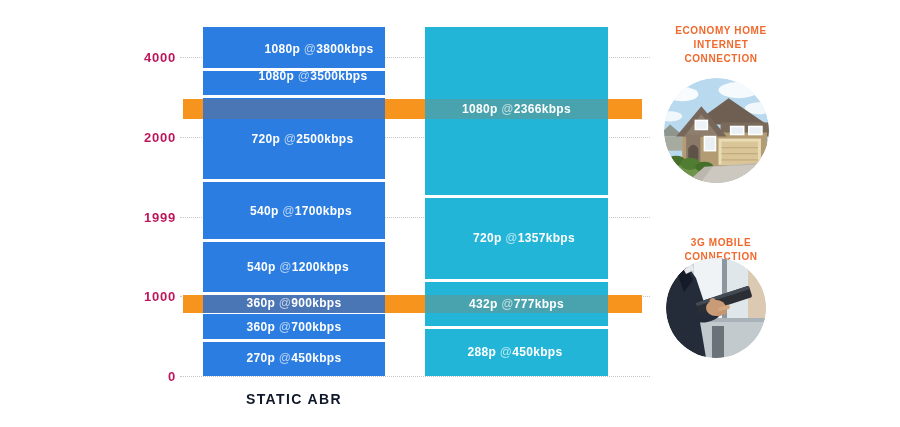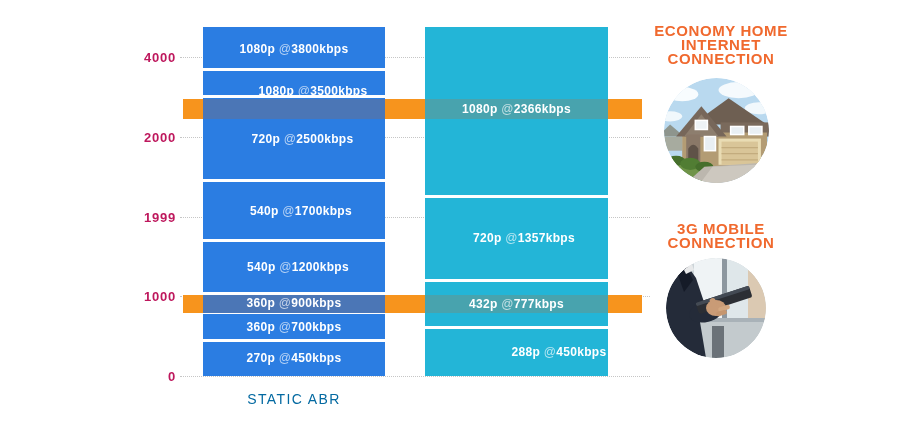--- a/index.html
+++ b/index.html
@@ -14,26 +14,26 @@
   }
   .band-rect{position:absolute;z-index:2;}
   .segment{position:absolute;z-index:3;}
   .band-overlay{position:absolute;z-index:4;}
   .seg-label{
     position:absolute;z-index:5;transform:translateY(-50%);text-align:center;
     color:#ffffff;font-size:12px;font-weight:700;letter-spacing:.3px;white-space:nowrap;
   }
   .seg-label .at-sign{opacity:.65;font-weight:400;}
   .col-label{
-    position:absolute;top:391px;text-align:center;font-size:14px;font-weight:400;
-    color:#0369a1;letter-spacing:1.4px;z-index:2;
+    position:absolute;top:391px;text-align:center;font-size:14px;font-weight:700;
+    color:#0f172a;letter-spacing:1.4px;z-index:2;
   }
   .conn-heading{
     position:absolute;width:160px;text-align:center;white-space:pre-line;
-    color:#f0692e;font-size:15px;font-weight:700;line-height:14px;letter-spacing:.6px;z-index:2;
+    color:#f0692e;font-size:10px;font-weight:700;line-height:14px;letter-spacing:.6px;z-index:2;
   }
   .photo{position:absolute;z-index:2;border-radius:50%;overflow:hidden;}
 </style>
 </head>
 <body>
 
 <div class="canvas">
 
   <div id="grid-layer">
       <div class="gridline" style="left: 180px; width: 470px; top: 376px;"></div>
@@ -73,35 +73,35 @@
       <div class="band-overlay" style="left: 425px; width: 183px; top: 99.2675px; height: 19.9375px; background: rgb(72, 163, 174);"></div>
       <div class="band-overlay" style="left: 425px; width: 183px; top: 295.054px; height: 17.9438px; background: rgb(72, 163, 174);"></div>
     </div>
   <div id="label-layer">
       <div class="seg-label" style="left: 203px; width: 182px; top: 358.056px;">270p <span class="at-sign">@</span>450kbps</div>
       <div class="seg-label" style="left: 203px; width: 182px; top: 326.555px;">360p <span class="at-sign">@</span>700kbps</div>
       <div class="seg-label" style="left: 203px; width: 182px; top: 303.029px;">360p <span class="at-sign">@</span>900kbps</div>
       <div class="seg-label" style="left: 203px; width: 190px; top: 266.743px;">540p <span class="at-sign">@</span>1200kbps</div>
       <div class="seg-label" style="left: 203px; width: 196px; top: 210.519px;">540p <span class="at-sign">@</span>1700kbps</div>
       <div class="seg-label" style="left: 203px; width: 199px; top: 138.744px;">720p <span class="at-sign">@</span>2500kbps</div>
-      <div class="seg-label" style="left: 203px; width: 220px; top: 91px;">1080p <span class="at-sign">@</span>3500kbps</div>
-      <div class="seg-label" style="left: 203px; width: 182px; top: 48.6262px;">1080p <span class="at-sign">@</span>3800kbps</div>
-      <div class="seg-label" style="left: 425px; width: 180px; top: 351.596px; margin-left: 44px;">288p <span class="at-sign">@</span>450kbps</div>
+      <div class="seg-label" style="left: 203px; width: 220px; top: 76px;">1080p <span class="at-sign">@</span>3500kbps</div>
+      <div class="seg-label" style="left: 203px; width: 182px; top: 48.6262px; padding-left: 25px;">1080p <span class="at-sign">@</span>3800kbps</div>
+      <div class="seg-label" style="left: 425px; width: 180px; top: 351.596px;">288p <span class="at-sign">@</span>450kbps</div>
       <div class="seg-label" style="left: 425px; width: 183px; top: 303.746px;">432p <span class="at-sign">@</span>777kbps</div>
       <div class="seg-label" style="left: 425px; width: 198px; top: 238.431px;">720p <span class="at-sign">@</span>1357kbps</div>
       <div class="seg-label" style="left: 425px; width: 183px; top: 109.236px;">1080p <span class="at-sign">@</span>2366kbps</div>
     </div>
 
   <div class="col-label" style="left:203px;width:182px;">STATIC ABR</div>
 
   <div class="conn-heading" style="left:641px;top:24px;">ECONOMY HOME
 INTERNET
 CONNECTION</div>
 
-  <div class="conn-heading" style="left:641px;top:222px;">3G MOBILE
+  <div class="conn-heading" style="left:641px;top:236px;">3G MOBILE
 CONNECTION</div>
 
   <div class="photo" style="left:664px;top:78px;width:105px;height:105px;">
     <svg width="105" height="105" viewBox="0 0 104 104">
       <defs>
           <clipPath id="hc">
             <circle cx="52" cy="52" r="52"></circle>
           </clipPath>
         </defs>
       <g clip-path="url(#hc)">

